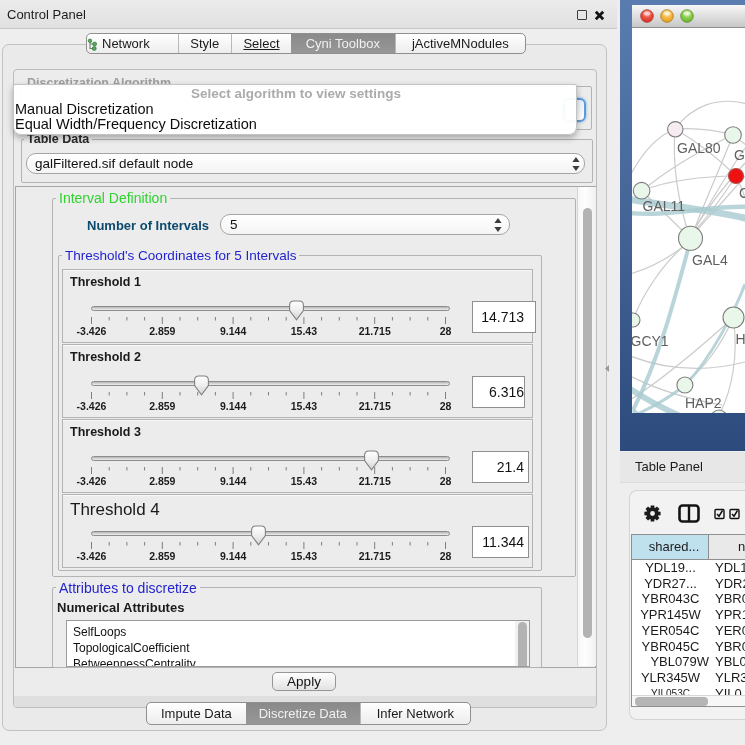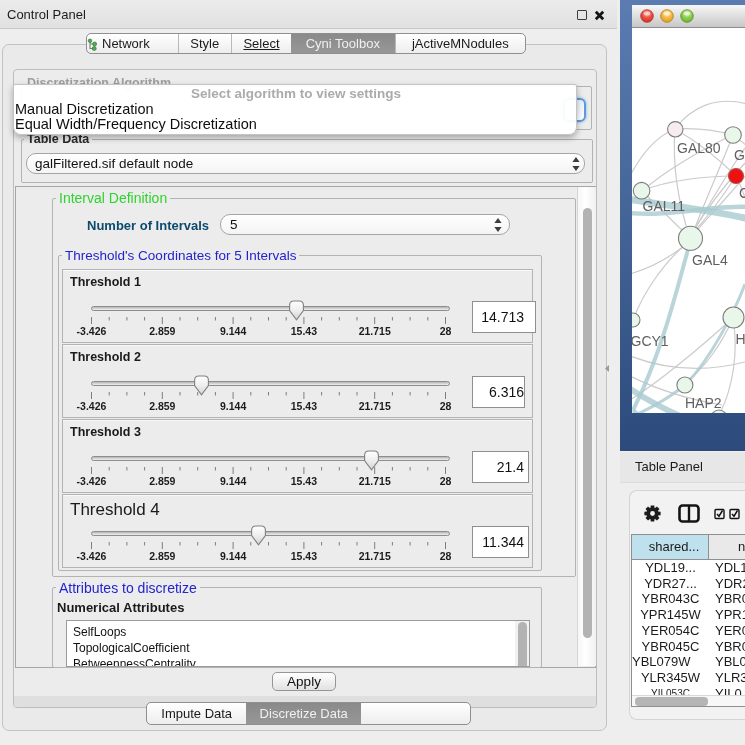--- a/index.html
+++ b/index.html
@@ -260,20 +260,21 @@
         <circle cx="7.2" cy="11.5" r="2" fill="#57a85a" stroke="#2e7d32" stroke-width="0.7"></circle>
       </svg>Network</div>
     <div style="width:53.5px;height:100%;display:flex;align-items:center;justify-content:center;font-size:13px;box-sizing:border-box;color:#1a1a1a;border-left:1px solid #b9b9b9;">Style</div>
     <div style="width:60.5px;height:100%;display:flex;align-items:center;justify-content:center;font-size:13px;box-sizing:border-box;color:#1a1a1a;border-left:1px solid #b9b9b9;text-decoration:underline;">Select</div>
     <div style="width:104px;height:100%;display:flex;align-items:center;justify-content:center;font-size:13px;box-sizing:border-box;background:linear-gradient(#8a8a8a,#979797);color:#f0f0f0;">Cyni Toolbox</div>
     <div style="width:131px;height:100%;display:flex;align-items:center;justify-content:center;font-size:13px;box-sizing:border-box;color:#1a1a1a;border-left:1px solid #b9b9b9;">jActiveMNodules</div>
   </div>
 <div style="position:absolute;left:146px;top:702px;width:325px;height:23px;border:1px solid #8f8f8f;border-radius:5px;background:linear-gradient(#ffffff,#ededed);display:flex;overflow:hidden;box-sizing:border-box">
     <div style="width:99.4px;height:100%;display:flex;align-items:center;justify-content:center;font-size:13px;box-sizing:border-box;color:#1a1a1a;">Impute Data</div>
     <div style="width:114.6px;height:100%;display:flex;align-items:center;justify-content:center;font-size:13px;box-sizing:border-box;background:linear-gradient(#8a8a8a,#979797);color:#f0f0f0;">Discretize Data</div>
+    <div style="width:111px;height:100%;display:flex;align-items:center;justify-content:center;font-size:13px;box-sizing:border-box;color:#1a1a1a;border-left:1px solid #b9b9b9;">Infer Network</div>
   </div>
 
 <svg class="abs" style="left:604px;top:364px" width="6" height="9" viewBox="0 0 6 9">
     <path d="M5,1 L1,4.5 L5,8 Z" fill="#9a9a9a"></path>
   </svg>
 
 <div class="abs" style="left:620px;top:0;width:125px;height:451px;background:linear-gradient(#5a7cb0,#2c4b7c)"></div>
 <div class="abs" style="left:632px;top:5px;width:113px;height:22px;background:linear-gradient(#f7f7f7,#c7c7c7);border-bottom:1px solid #8e8e8e"></div>
 <svg width="113" height="23" style="position:absolute;left:632px;top:5px">
     <defs>
@@ -378,21 +379,21 @@
     <div style="position:absolute;left:0;top:40.7px;width:77px;height:15.7px;line-height:15.7px;font-size:13px;color:#1c1c1c;white-space:nowrap;text-align:center">YDR27...</div>
     <div style="position:absolute;left:83px;top:40.7px;height:15.7px;line-height:15.7px;font-size:13px;color:#1c1c1c;white-space:nowrap">YDR2</div>
     <div style="position:absolute;left:0;top:56.4px;width:77px;height:15.7px;line-height:15.7px;font-size:13px;color:#1c1c1c;white-space:nowrap;text-align:center">YBR043C</div>
     <div style="position:absolute;left:83px;top:56.4px;height:15.7px;line-height:15.7px;font-size:13px;color:#1c1c1c;white-space:nowrap">YBR0</div>
     <div style="position:absolute;left:0;top:72.1px;width:77px;height:15.7px;line-height:15.7px;font-size:13px;color:#1c1c1c;white-space:nowrap;text-align:center">YPR145W</div>
     <div style="position:absolute;left:83px;top:72.1px;height:15.7px;line-height:15.7px;font-size:13px;color:#1c1c1c;white-space:nowrap">YPR1</div>
     <div style="position:absolute;left:0;top:87.8px;width:77px;height:15.7px;line-height:15.7px;font-size:13px;color:#1c1c1c;white-space:nowrap;text-align:center">YER054C</div>
     <div style="position:absolute;left:83px;top:87.8px;height:15.7px;line-height:15.7px;font-size:13px;color:#1c1c1c;white-space:nowrap">YER0</div>
     <div style="position:absolute;left:0;top:103.5px;width:77px;height:15.7px;line-height:15.7px;font-size:13px;color:#1c1c1c;white-space:nowrap;text-align:center">YBR045C</div>
     <div style="position:absolute;left:83px;top:103.5px;height:15.7px;line-height:15.7px;font-size:13px;color:#1c1c1c;white-space:nowrap">YBR0</div>
-    <div style="position:absolute;left:0;top:119.2px;width:77px;height:15.7px;line-height:15.7px;font-size:13px;color:#1c1c1c;white-space:nowrap;text-align:left">YBL079W</div>
+    <div style="position:absolute;left:0;top:119.2px;width:77px;height:15.7px;line-height:15.7px;font-size:13px;color:#1c1c1c;white-space:nowrap;text-align:right">YBL079W</div>
     <div style="position:absolute;left:83px;top:119.2px;height:15.7px;line-height:15.7px;font-size:13px;color:#1c1c1c;white-space:nowrap">YBL0</div>
     <div style="position:absolute;left:0;top:134.9px;width:77px;height:15.7px;line-height:15.7px;font-size:13px;color:#1c1c1c;white-space:nowrap;text-align:center">YLR345W</div>
     <div style="position:absolute;left:83px;top:134.9px;height:15.7px;line-height:15.7px;font-size:13px;color:#1c1c1c;white-space:nowrap">YLR3</div>
     <div style="position:absolute;left:0;top:150.6px;width:77px;height:15.7px;line-height:15.7px;font-size:10px;color:#1c1c1c;white-space:nowrap;text-align:center">YIL053C</div>
     <div style="position:absolute;left:83px;top:150.6px;height:15.7px;line-height:15.7px;font-size:13px;color:#1c1c1c;white-space:nowrap">YIL0</div>
   <div style="position:absolute;left:0;top:160px;width:114px;height:11px;background:#f7f7f7;border-top:1px solid #d8d8d8"></div>
   <div style="position:absolute;left:3px;top:162px;width:73px;height:8.5px;background:#b5b5b5;border-radius:4px"></div>
 </div>
 
 </body></html>

